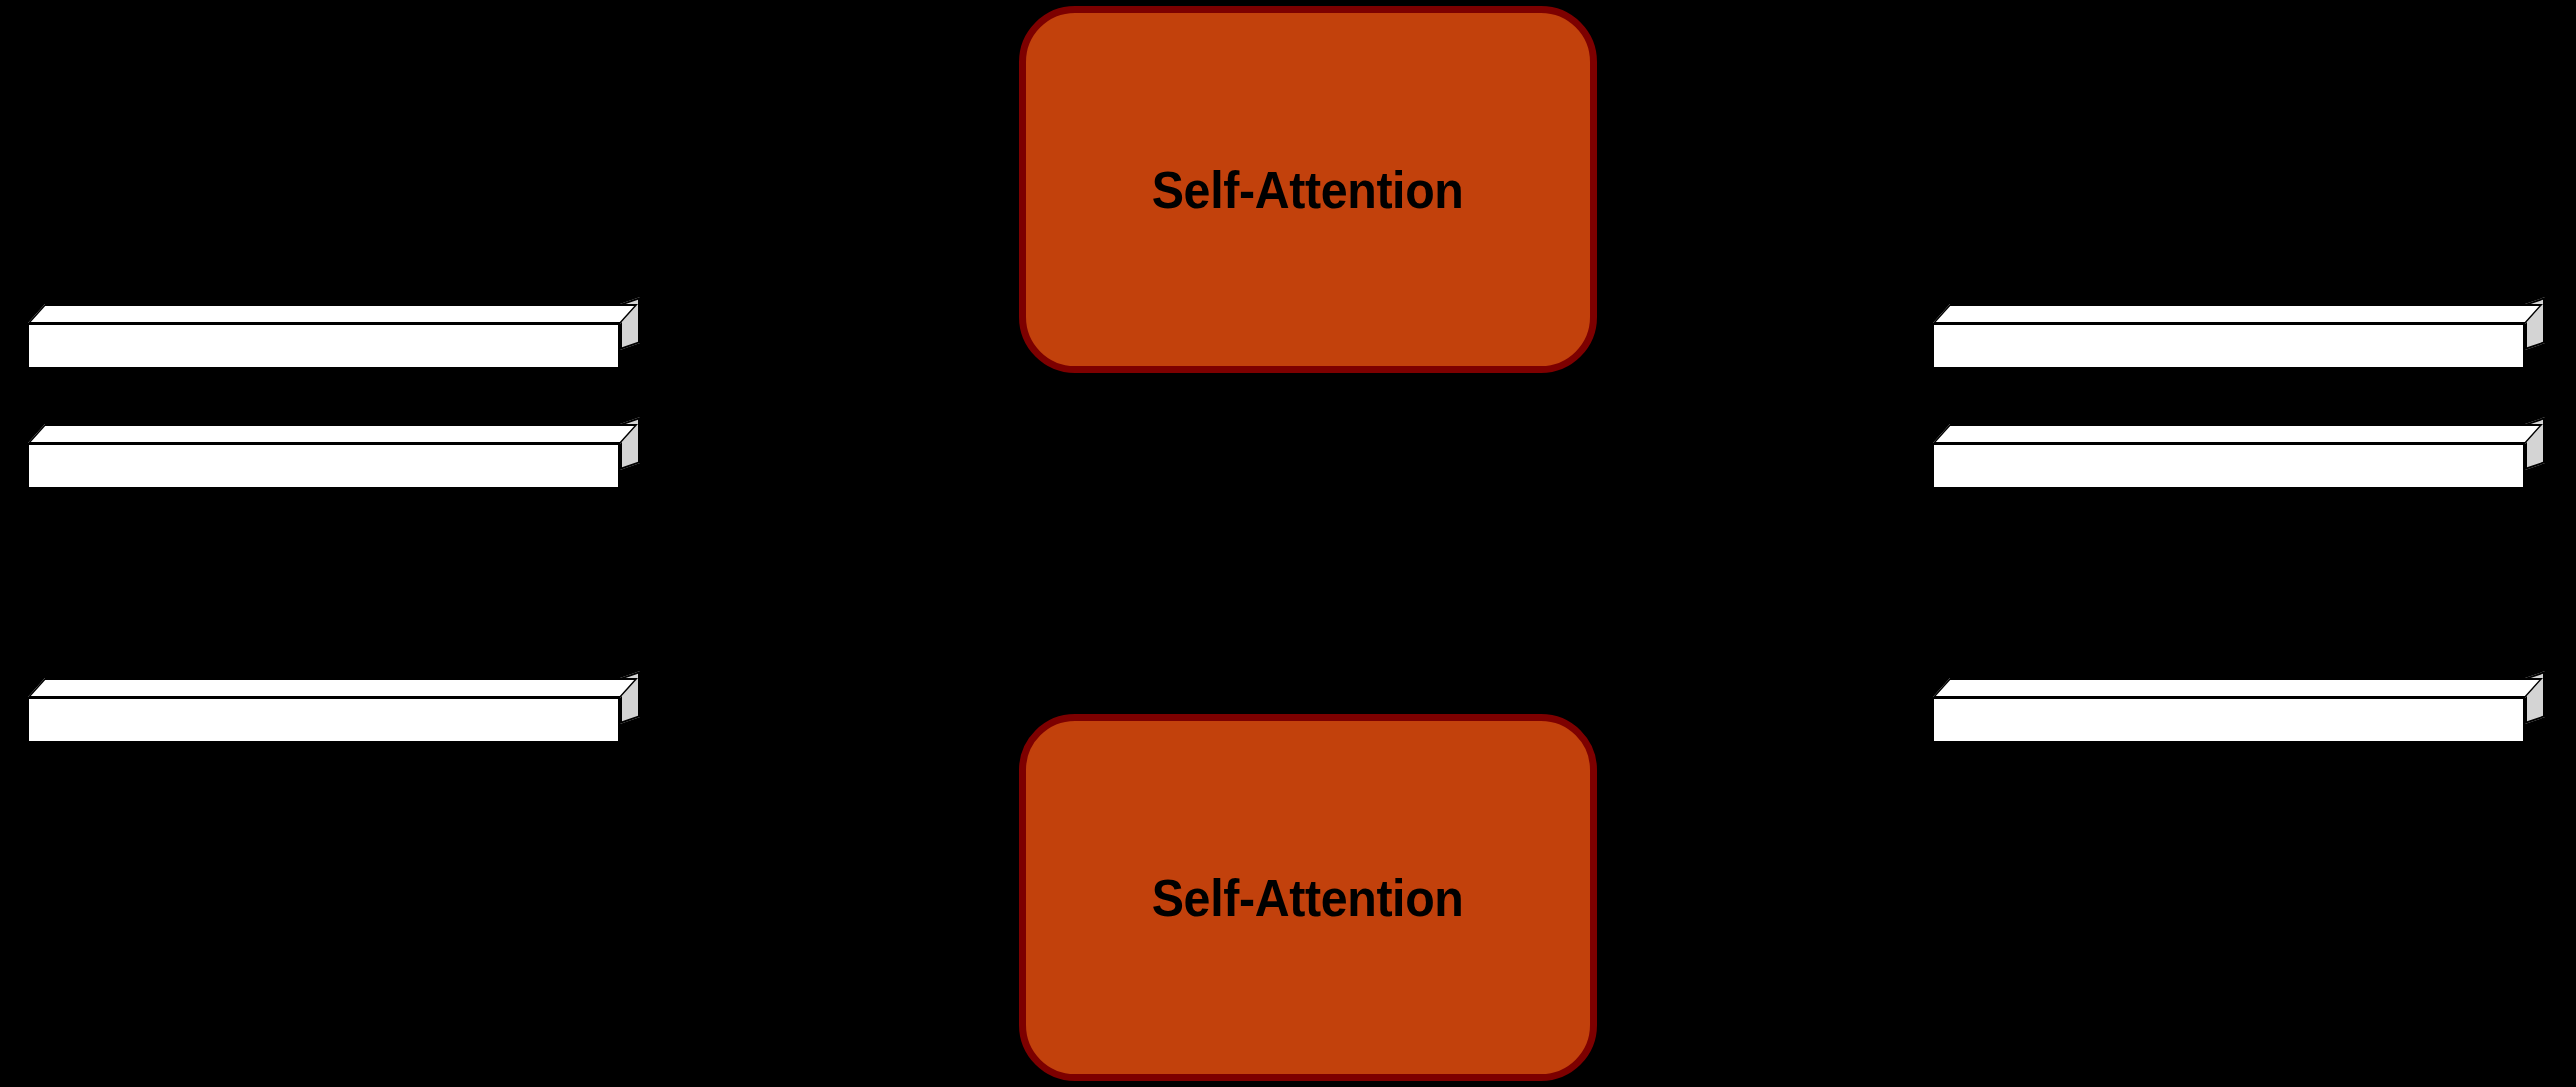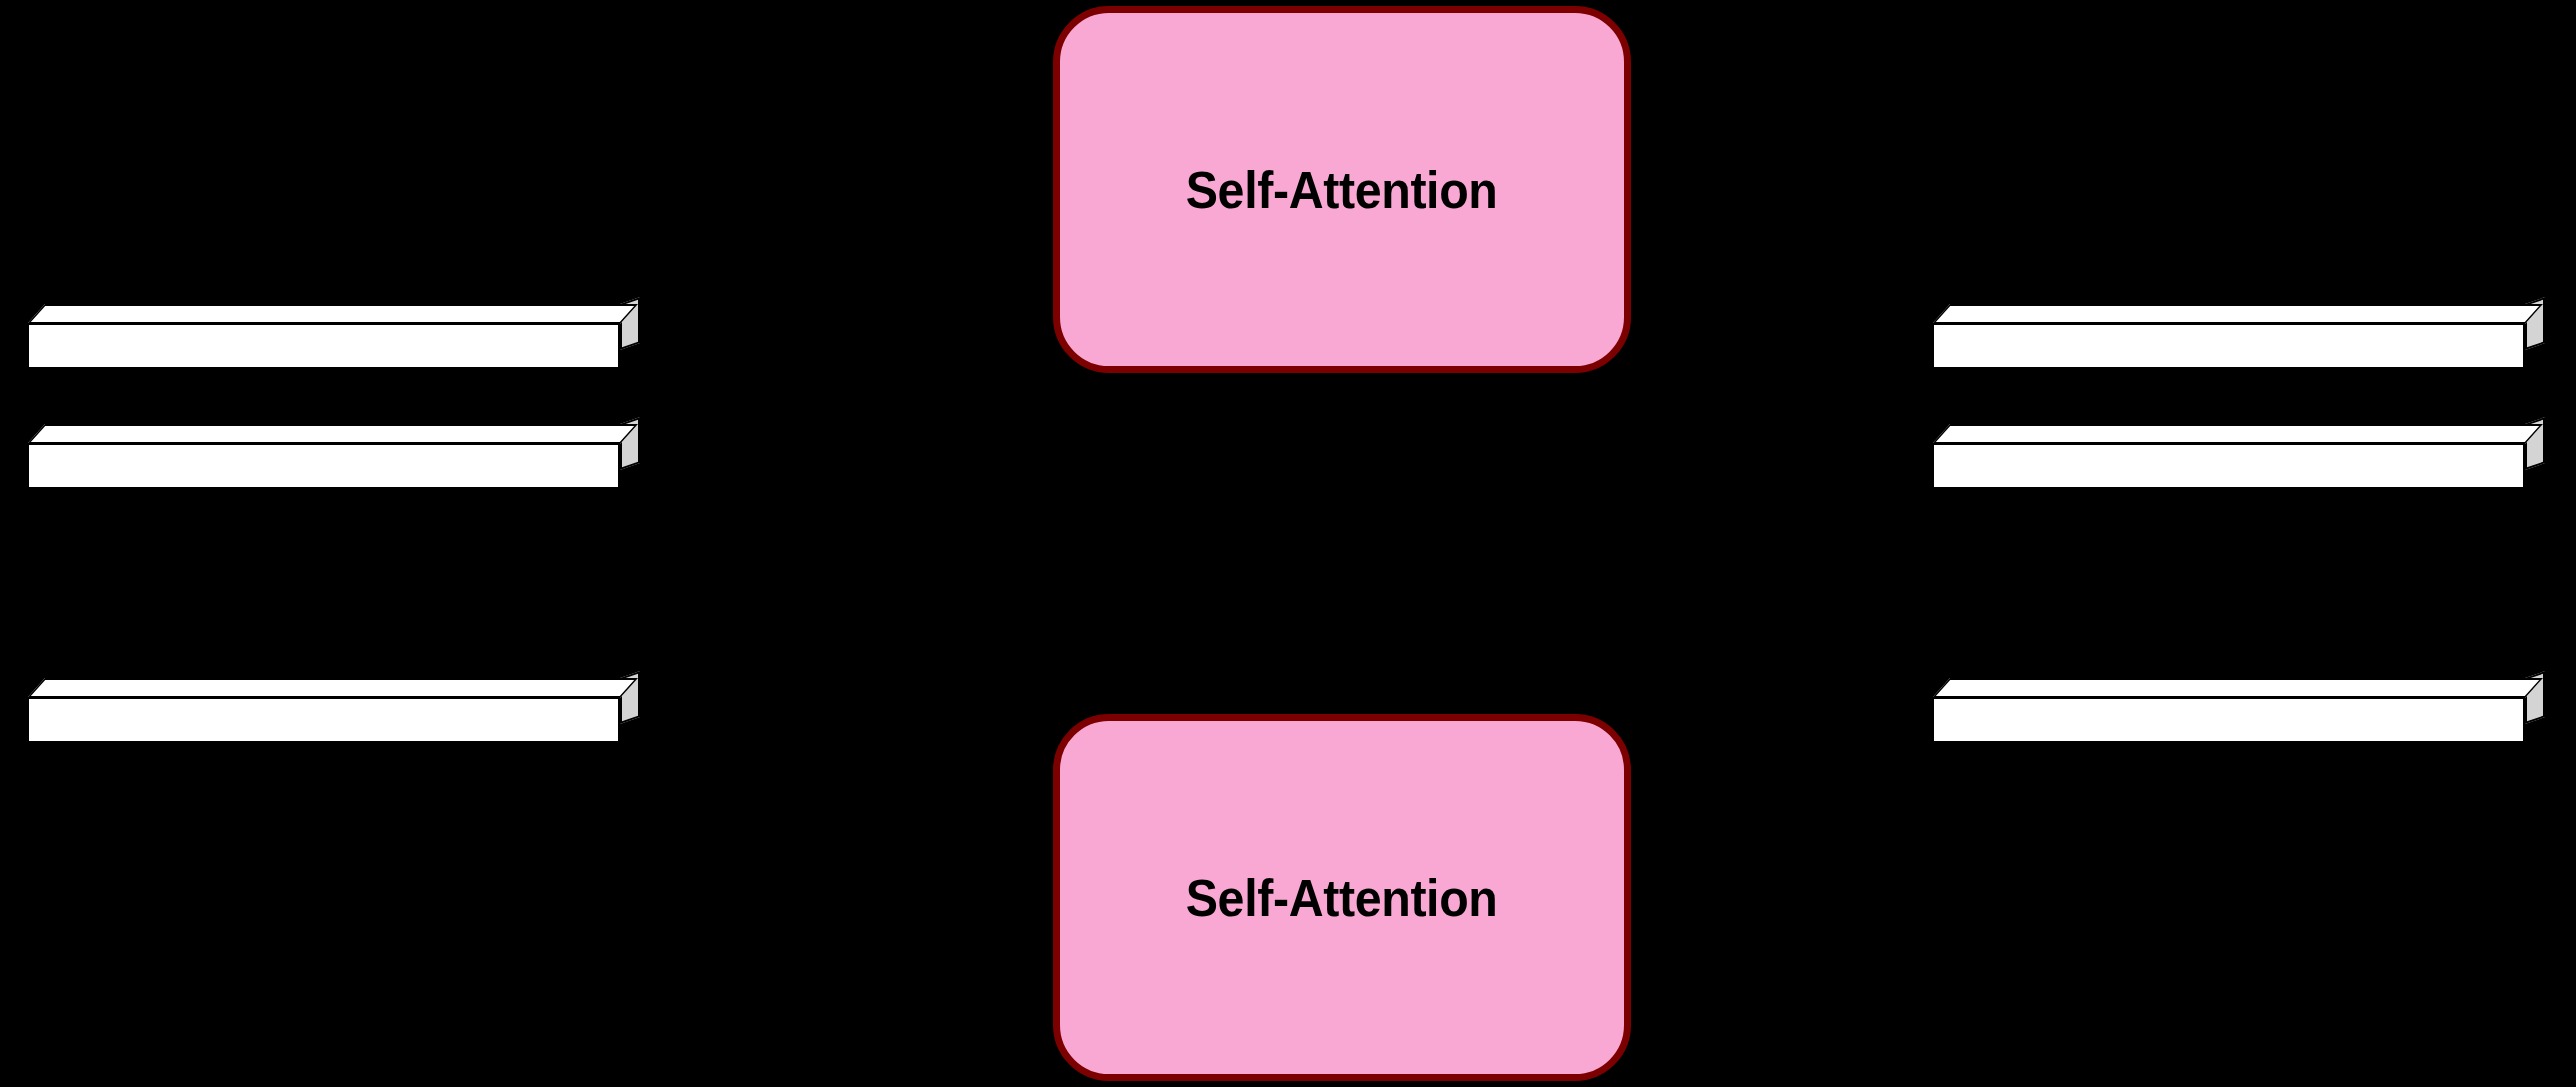--- a/index.html
+++ b/index.html
@@ -40,28 +40,27 @@
   .slab .face-side {
     position: absolute;
     background: #d4d4d4;
     border: 2.3px solid #000000;
     box-sizing: border-box;
   }
 
   
   .attn-block {
     position: absolute;
-    background: #f9a8d4;
+    background: #c2410c;
     border: 7.8px solid #7d0000;
     border-radius: 56px;
     box-sizing: border-box;
     display: flex;
     align-items: center;
     justify-content: center;
-    margin-left: 34px;
   }
   .attn-label {
     color: #000000;
     font-size: 52px;
     font-weight: bold;
     letter-spacing: -0.4px;
     white-space: nowrap;
     font-family: "Liberation Sans", "DejaVu Sans", sans-serif;
     transform: scaleX(0.93);
   }

